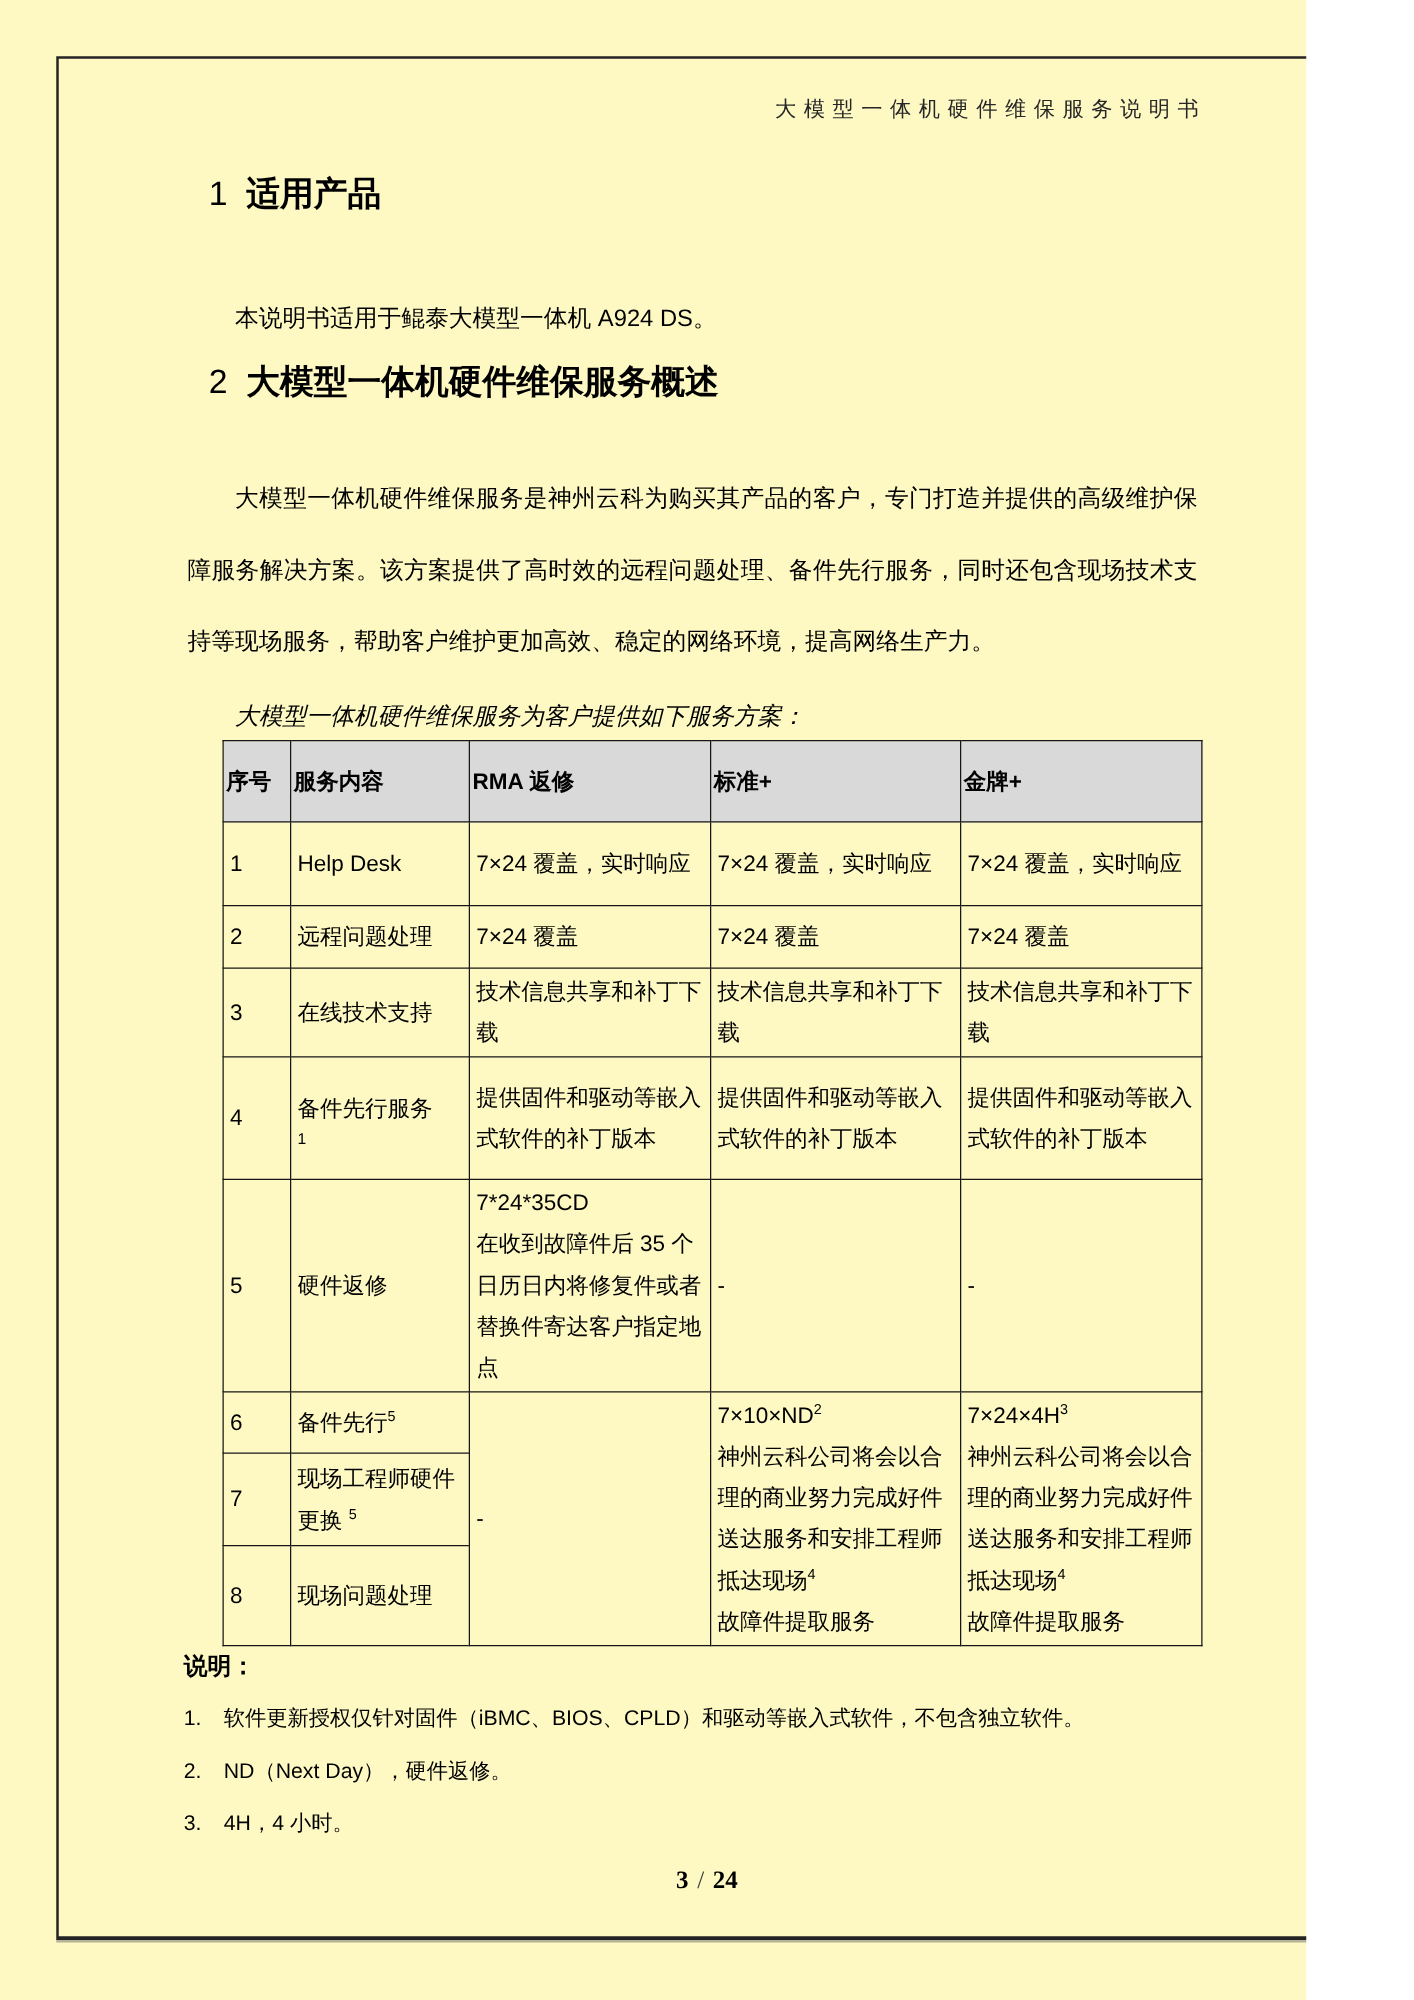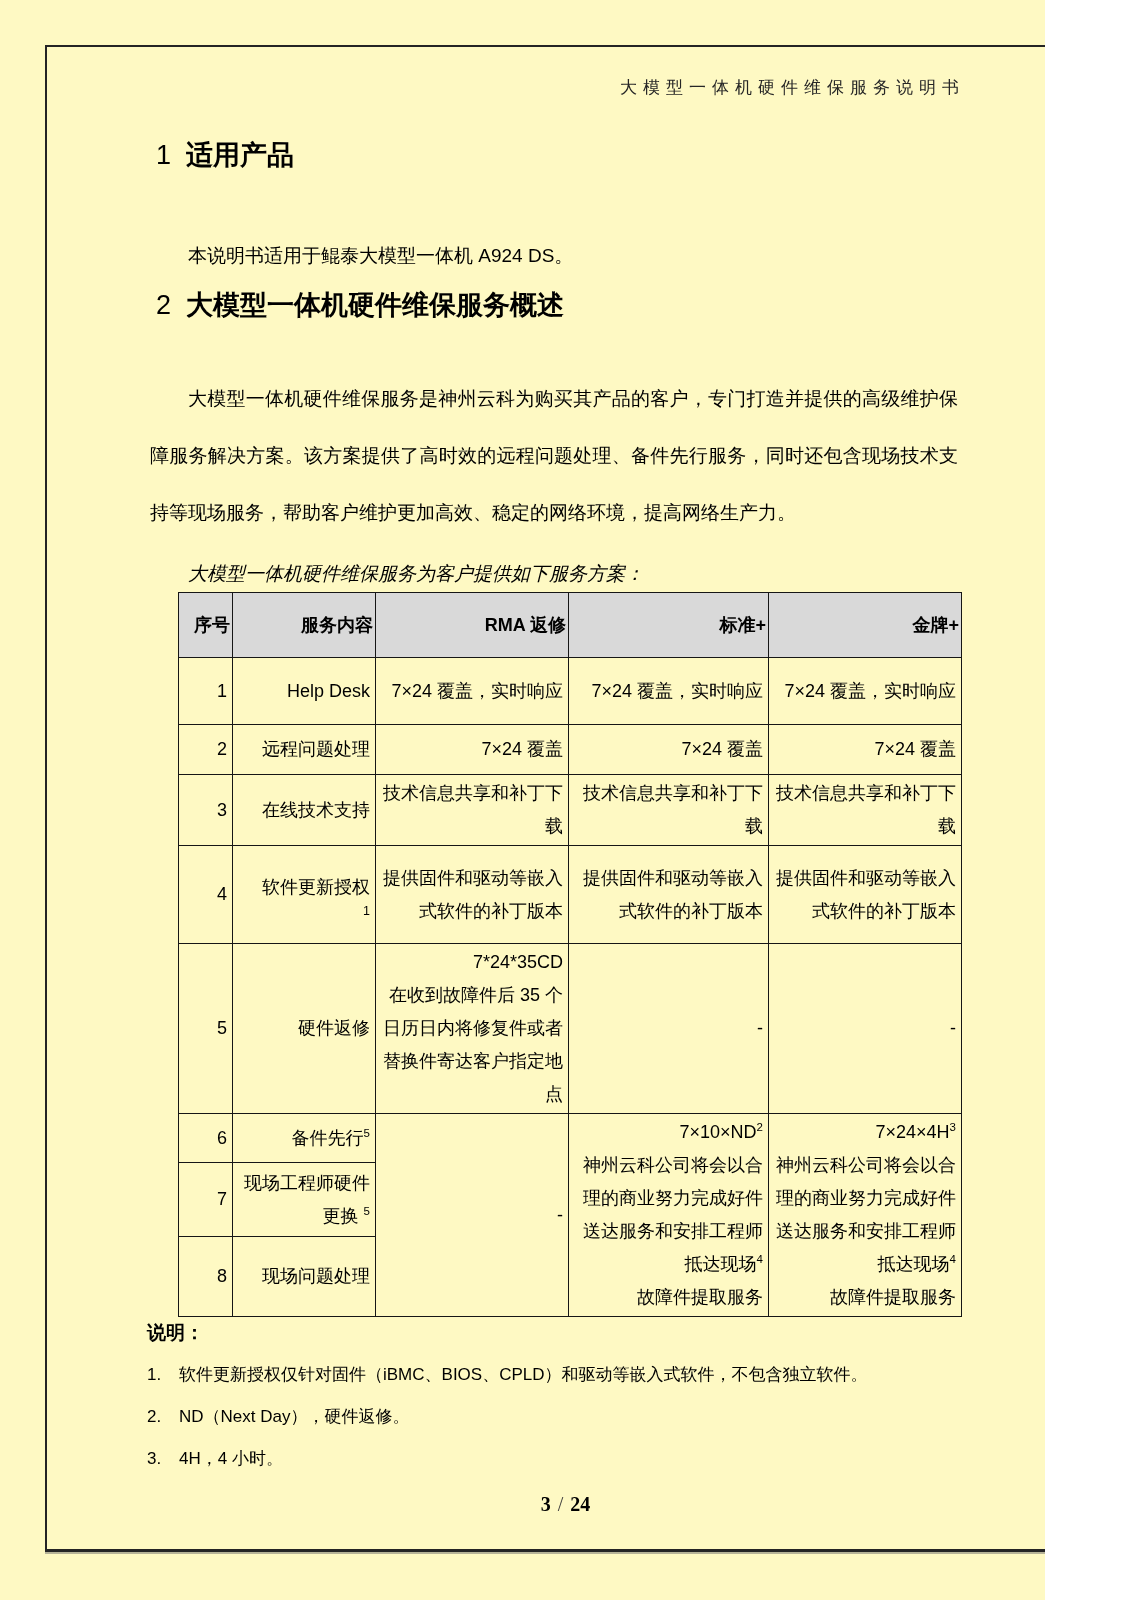--- a/index.html
+++ b/index.html
@@ -10,35 +10,35 @@
   .frame{
     position:absolute;left:45px;top:45px;width:1037px;height:1502px;
     border:2px solid #242424;border-bottom-width:3px;
     box-shadow:0 2px 0 rgba(110,110,110,.5);
   }
   .doc-header{
     position:absolute;top:76px;left:100px;right:80px;text-align:right;
     font-family:"Liberation Serif","DejaVu Serif",serif;
     font-size:17px;letter-spacing:6px;color:#262626;
   }
-  .h1{position:absolute;left:156px;font-size:27px;font-weight:700;line-height:34px;white-space:nowrap;}
+  .h1{position:absolute;left:167px;font-size:27px;font-weight:700;line-height:34px;white-space:nowrap;}
   .h1 .hnum{font-weight:400;margin-right:15px;}
   .h1-1{top:138px;}
   .h1-2{top:288px;}
   .p-body{position:absolute;font-size:19px;line-height:30px;margin-top:21px;}
   .p1{top:220px;left:150px;text-indent:2em;white-space:nowrap;}
   .p2{top:351px;left:150px;width:808px;line-height:57px;text-indent:2em;text-align:justify;font-family:Liberation Mono, monospace;}
   .p3{top:538px;left:150px;text-indent:2em;white-space:nowrap;font-style:italic;}
 
   .svc-table{
     position:absolute;top:592px;left:178px;width:783px;
     border-collapse:collapse;table-layout:fixed;font-size:18px;
   }
   .svc-table th,.svc-table td{
-    border:1.5px solid #161616;text-align:right;vertical-align:middle;
+    border:1.5px solid #161616;text-align:left;vertical-align:middle;
     padding:2px 5px;line-height:33px;word-break:break-word;
   }
   .svc-table th{background:#d9d9d9;font-weight:700;line-height:27px;padding:2px 2px;}
   .c-no{width:54px;} .c-service{width:143px;} .c-rma{width:193px;} .c-standard{width:200px;} .c-gold{width:193px;}
   tr.hr{height:65px;} tr.r1{height:67px;} tr.r2{height:50px;} tr.r3{height:67px;}
   tr.r4{height:98px;} tr.r5{height:165px;} tr.r6{height:48px;} tr.r7{height:70px;} tr.r8{height:78px;}
   sup{font-size:11.5px;vertical-align:super;line-height:0;}
   .sup-newline sup{display:block;font-size:12.5px;line-height:14px;vertical-align:baseline;}
 
   .notes{position:absolute;left:147px;top:1320px;width:880px;font-size:17px;}
@@ -111,21 +111,21 @@
         <td>3</td>
         <td>在线技术支持</td>
         <td>技术信息共享和补丁下载</td>
         <td>技术信息共享和补丁下载</td>
         <td>技术信息共享和补丁下载</td>
       </tr>
 
       <tr class="r4">
         <td>4</td>
         <td class="sup-newline">
-          <span>软件更新授权</span><sup>1</sup>
+          <span>备件先行服务</span><sup>1</sup>
         </td>
         <td>提供固件和驱动等嵌入式软件的补丁版本</td>
         <td>提供固件和驱动等嵌入式软件的补丁版本</td>
         <td>提供固件和驱动等嵌入式软件的补丁版本</td>
       </tr>
 
       <tr class="r5">
         <td>5</td>
         <td>硬件返修</td>
         <td>

